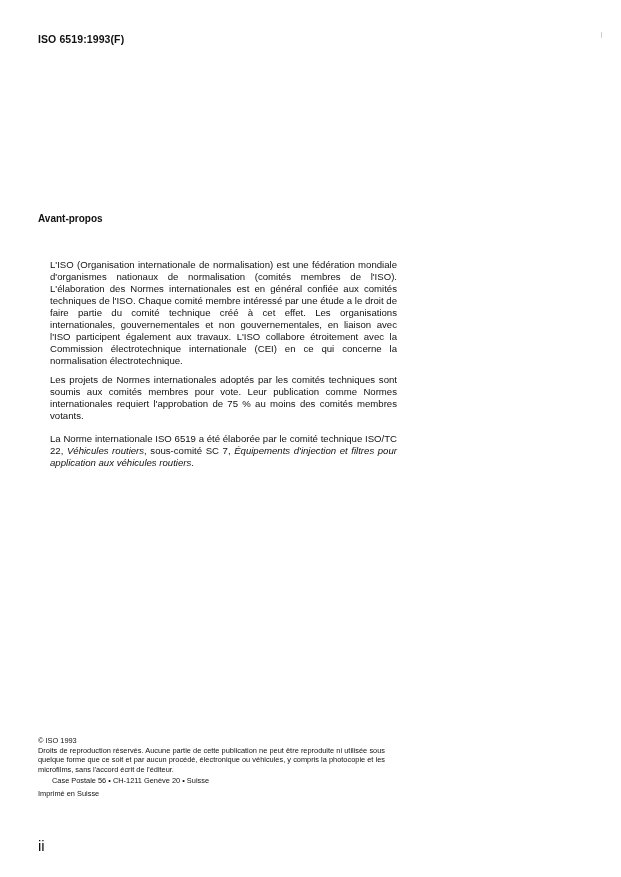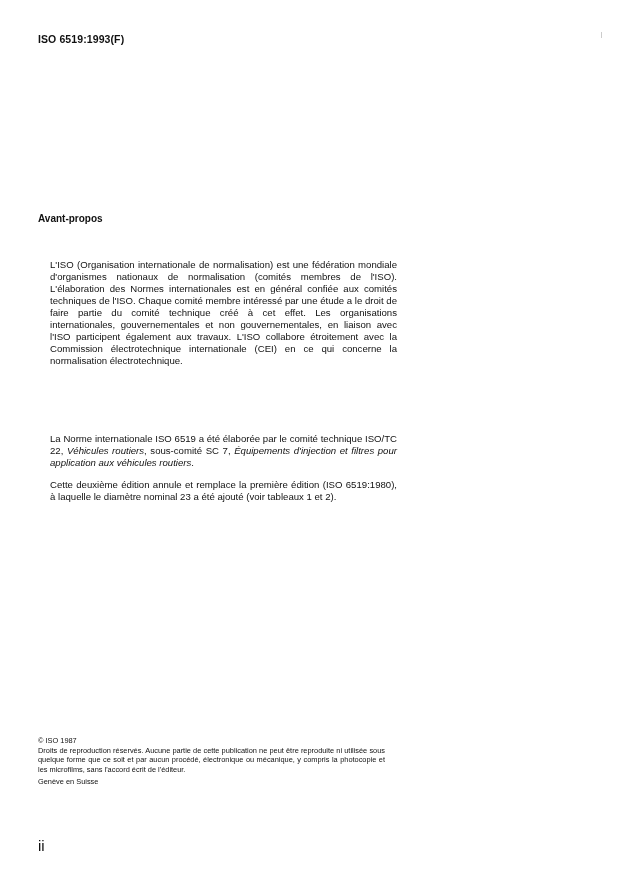--- a/index.html
+++ b/index.html
@@ -25,23 +25,24 @@
 </head>
 <body>
 
 <div class="page">
   <div class="header-code">ISO 6519:1993(F)</div>
   <div class="edge-mark"></div>
 
   <div class="title">Avant-propos</div>
 
   <p class="body p1">L'ISO (Organisation internationale de normalisation) est une fédération mondiale d'organismes nationaux de normalisation (comités membres de l'ISO). L'élaboration des Normes internationales est en général confiée aux comités techniques de l'ISO. Chaque comité membre intéressé par une étude a le droit de faire partie du comité technique créé à cet effet. Les organisations internationales, gouvernementales et non gouvernementales, en liaison avec l'ISO participent également aux travaux. L'ISO collabore étroitement avec la Commission électrotechnique internationale (CEI) en ce qui concerne la normalisation électrotechnique.</p>
+  <p class="body p2">Les projets de Normes internationales adoptés par les comités techniques sont soumis aux comités membres pour vote. Leur publication comme Normes internationales requiert l'approbation de 75 % au moins des comités membres votants.</p>
   <p class="body p3"><span>La Norme internationale ISO 6519 a été élaborée par le comité technique ISO/TC 22, </span><em>Véhicules routiers</em><span>, sous-comité SC 7, </span><em>Équipements d'injection et filtres pour application aux véhicules routiers</em><span>.</span></p>
-  <p class="body p4">Cette deuxième édition annule et remplace la première édition (ISO 6519:1980), à laquelle le diamètre nominal 23 a été ajouté (voir tableaux 1 et 2).</p>
 
   <div class="copyright-block">
-    <p class="copy-head">©  ISO  1987</p>
-    <p class="rights">Droits de reproduction réservés. Aucune partie de cette publication ne peut être reproduite ni utilisée sous quelque forme que ce soit et par aucun procédé, électronique ou mécanique, y compris la photocopie et les microfilms, sans l'accord écrit de l'éditeur.</p>
-    <p class="printed">Genève en Suisse</p>
+    <p class="copy-head">©  ISO  1993</p>
+    <p class="rights">Droits de reproduction réservés. Aucune partie de cette publication ne peut être reproduite ni utilisée sous quelque forme que ce soit et par aucun procédé, électronique ou véhicules, y compris la photocopie et les microfilms, sans l'accord écrit de l'éditeur.</p>
+    <p class="org" style="margin-top:0">Case Postale 56 • CH-1211 Genève 20 • Suisse</p>
+    <p class="printed">Imprimé en Suisse</p>
   </div>
 
   <div class="page-num">ii</div>
 </div>
 
 </body></html>

